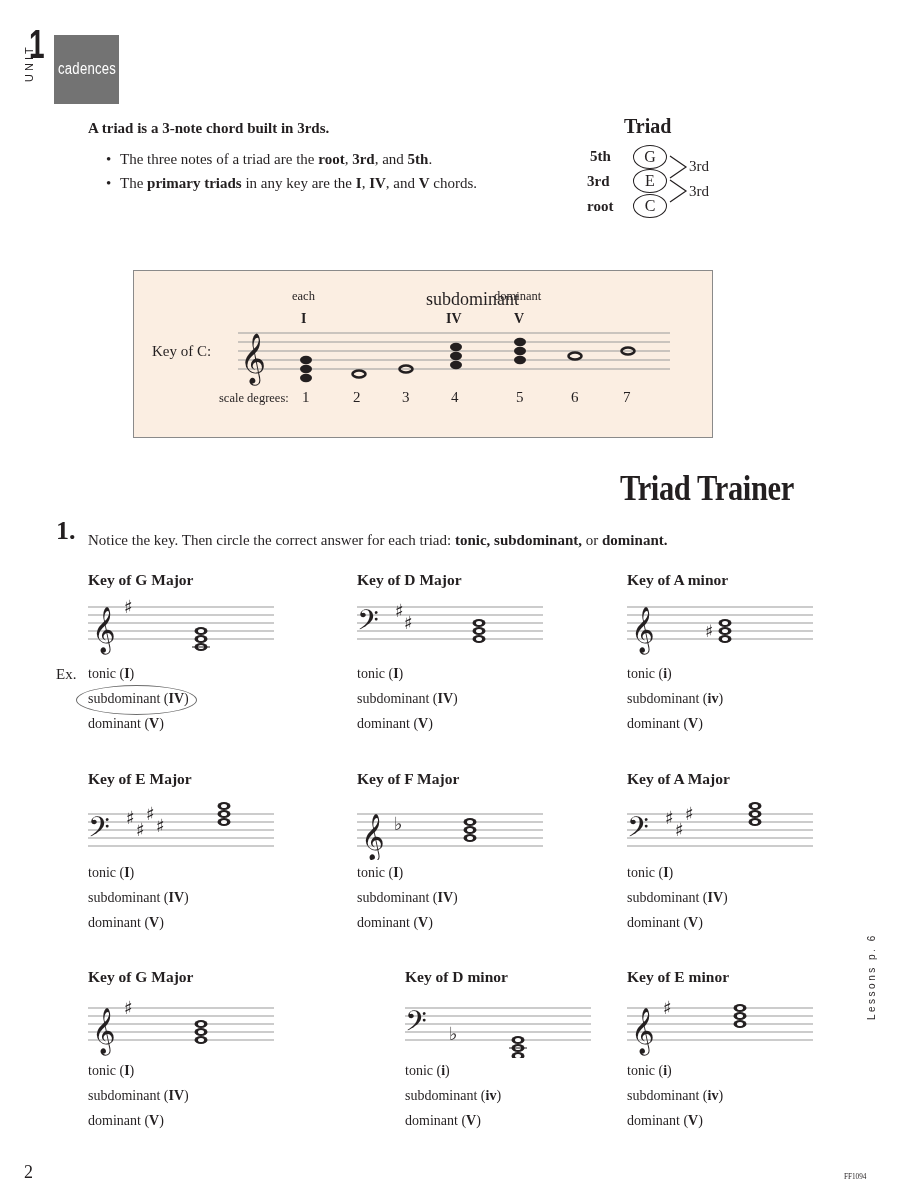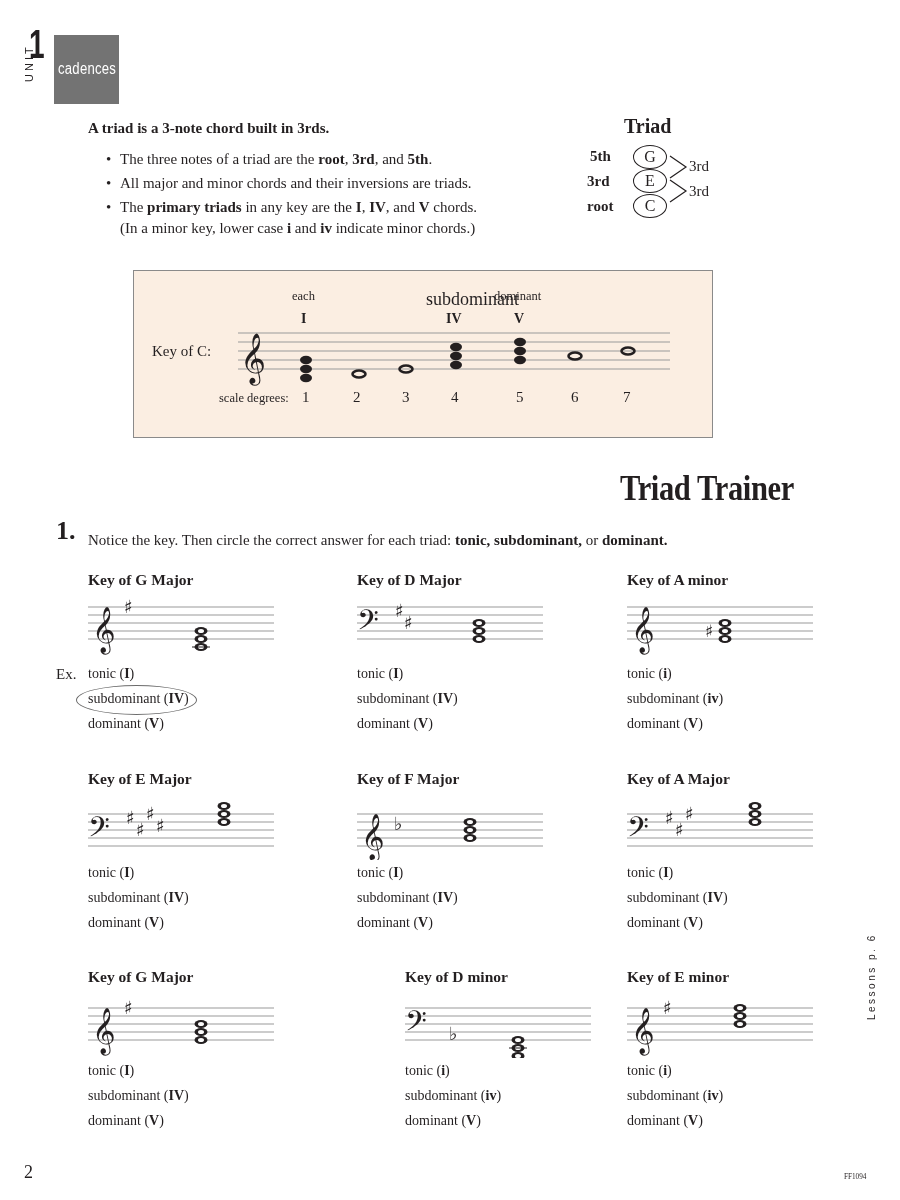--- a/index.html
+++ b/index.html
@@ -49,23 +49,21 @@
 
 <div class="unit-num">1</div>
 <div class="unit-word">UNIT</div>
 <div class="unit-box">
   <span>cadences</span>
 </div>
 
 <div class="intro-heading">A triad is a 3-note chord built in 3rds.</div>
 <ul class="intro-list">
   <li><span>The three notes of a triad are the </span><b>root</b><span>, </span><b>3rd</b><span>, and </span><b>5th</b><span>.</span></li>
-  <li>All major and minor chords and their inversions are triads.</li>
   <li><span>The </span><b>primary triads</b><span> in any key are the </span><b>I</b><span>, </span><b>IV</b><span>, and </span><b>V</b><span> chords.</span>
-    <span class="cont"><span>(In a minor key, lower case </span><b>i</b><span> and </span><b>iv</b><span> indicate minor chords.)</span></span>
   </li>
 </ul>
 
 <div class="triad-title">Triad</div>
 <div class="triad-label" style="left:590px;top:148px;">5th</div>
 <div class="triad-label" style="left:587px;top:173px;">3rd</div>
 <div class="triad-label" style="left:587px;top:198px;">root</div>
 <div class="triad-note" style="left:633px;top:145px;">G</div>
 <div class="triad-note" style="left:633px;top:169px;">E</div>
 <div class="triad-note" style="left:633px;top:194px;">C</div>

